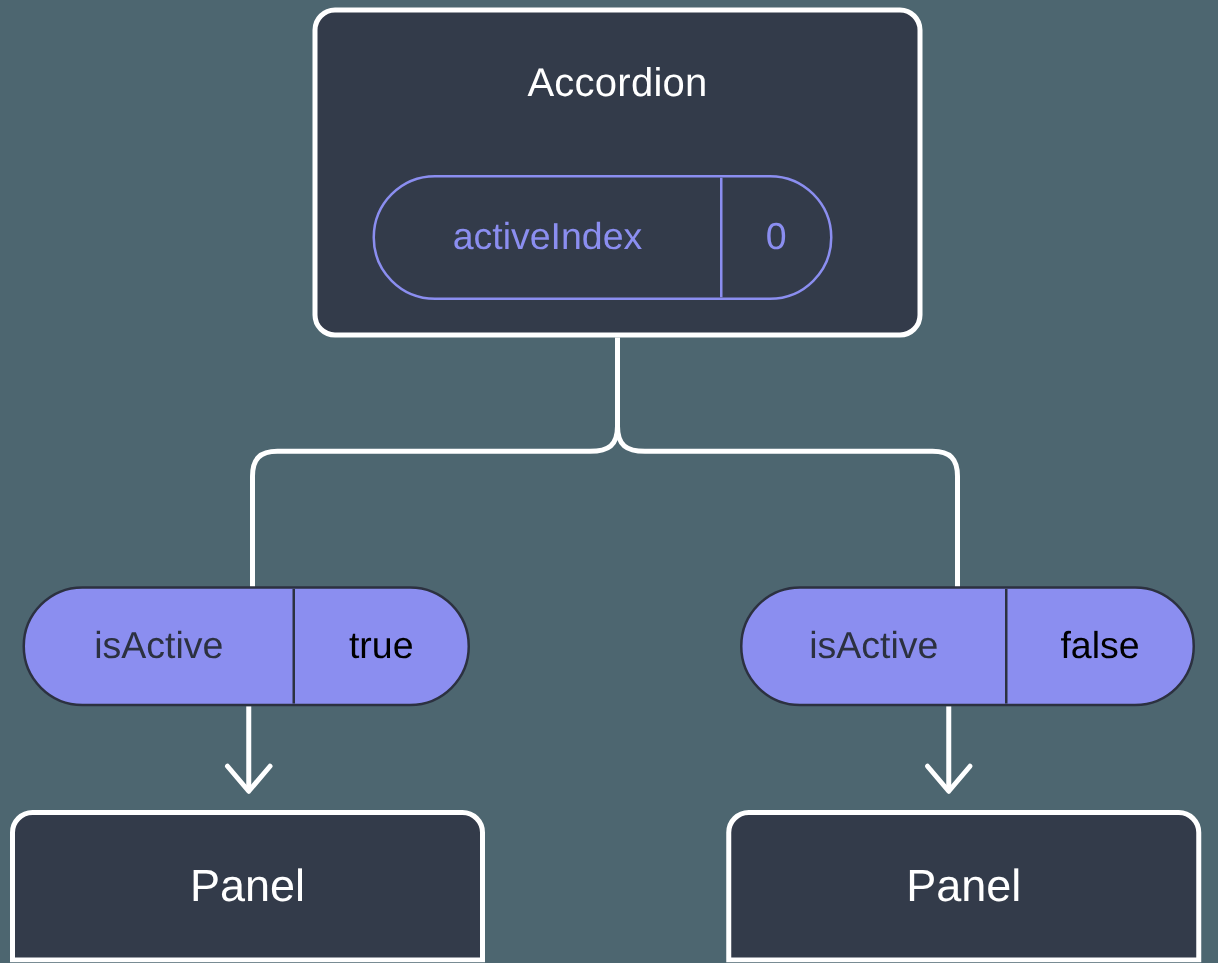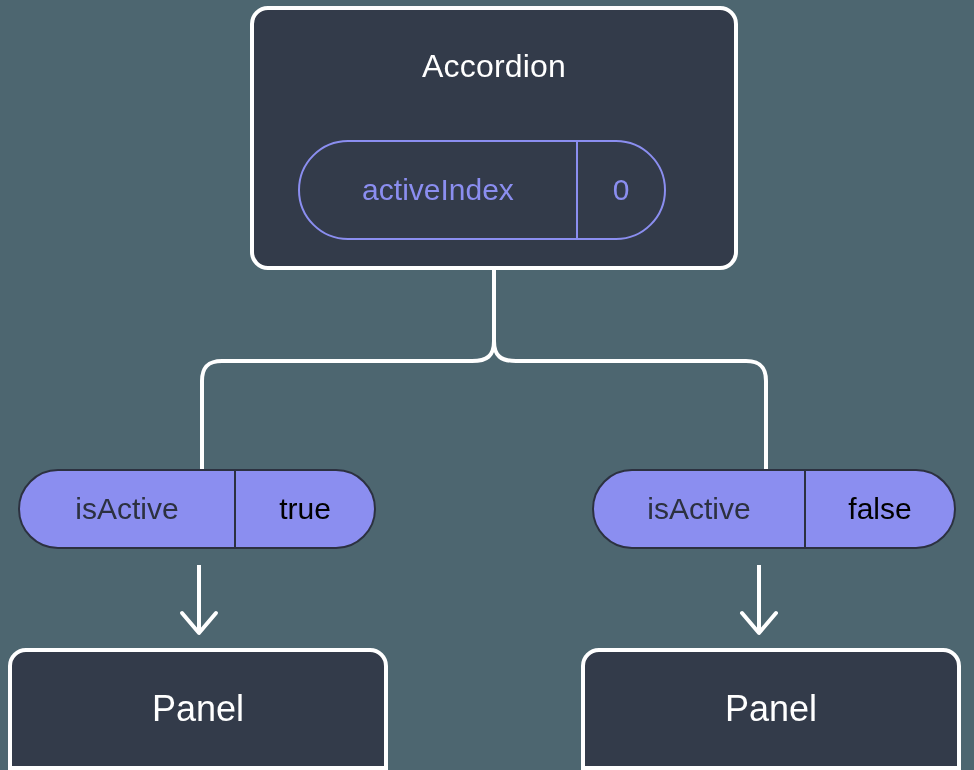--- a/index.html
+++ b/index.html
@@ -91,21 +91,21 @@
     justify-content: center;
     color: #8b8ef0;
     font-size: 30px;
     font-weight: 400;
   }
 
   
   .pill-filled {
     position: absolute;
     box-sizing: border-box;
-    height: 80px;
+    height: 96px;
     background: #8b8ef0;
     border: 2px solid #2c3140;
     border-radius: 48px;
     display: flex;
     align-items: stretch;
     overflow: hidden;
   }
   .pill-filled .pill-key {
     display: flex;
     align-items: center;

